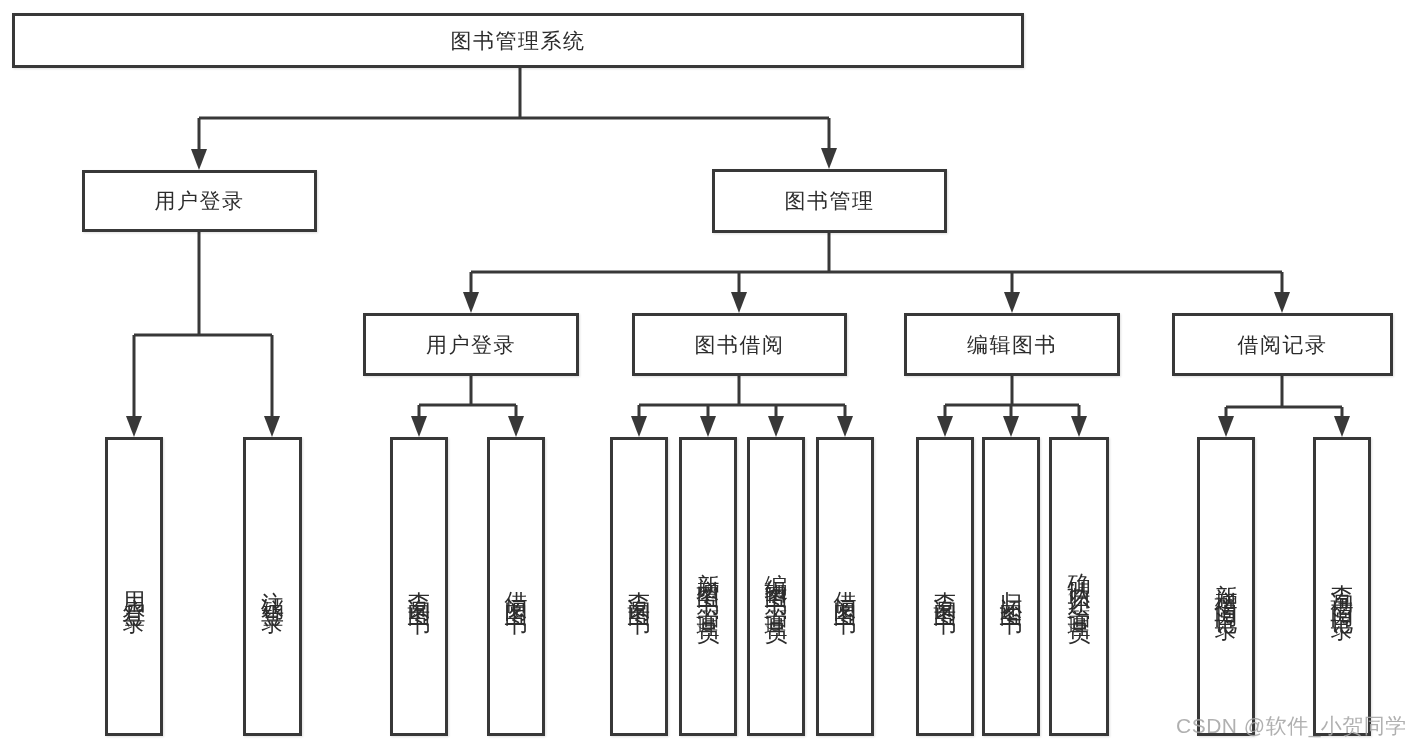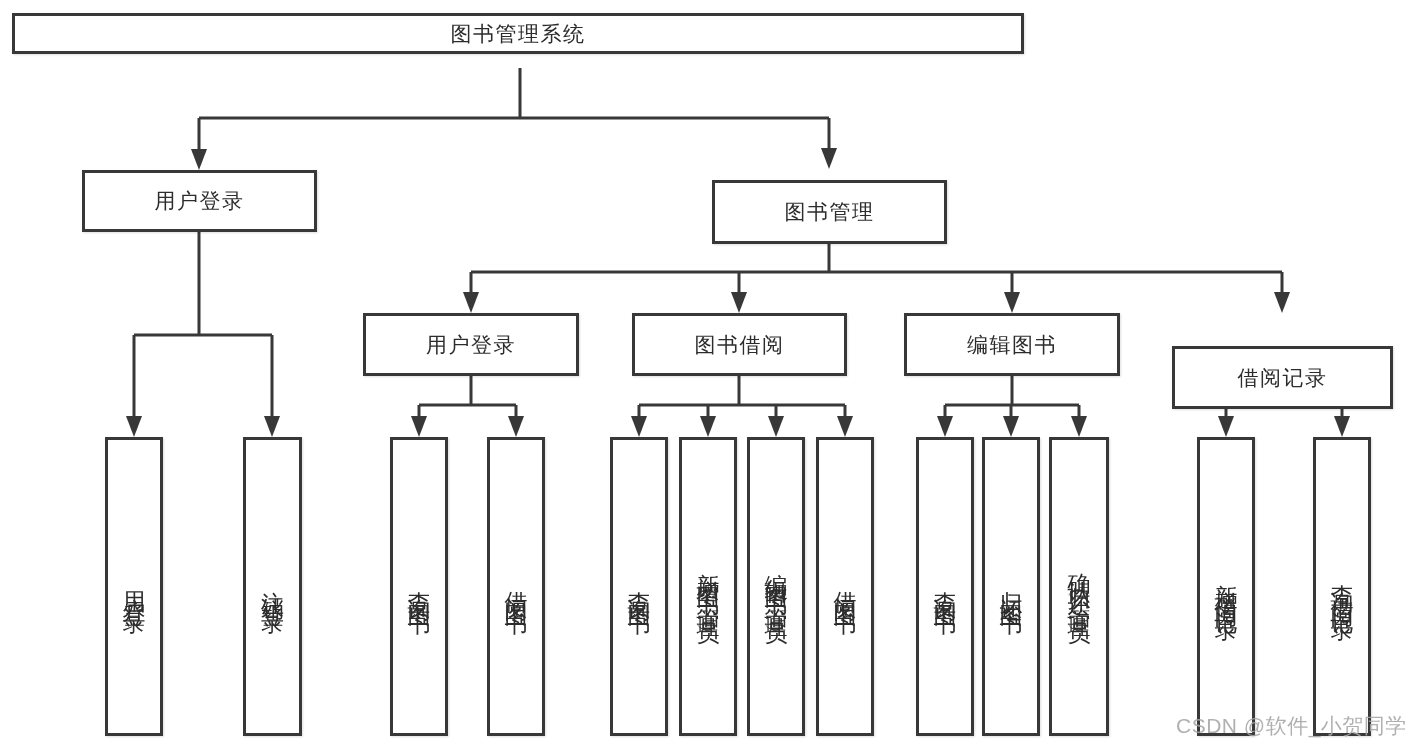--- a/index.html
+++ b/index.html
@@ -104,41 +104,41 @@
       <polygon points="1003,416 1019,416 1011,437"></polygon>
       <polygon points="1071,416 1087,416 1079,437"></polygon>
     </g>
     <g>
       <path d="M1282 375 V407 M1226 407 H1342 M1226 407 V416 M1342 407 V416"></path>
       <polygon points="1218,416 1234,416 1226,437"></polygon>
       <polygon points="1334,416 1350,416 1342,437"></polygon>
     </g>
   </svg>
 
-  <div class="hbox" style="left:12px; top:13px; width:1012px; height:41px;">
+  <div class="hbox" style="left:12px; top:13px; width:1012px; height:55px;">
     <span>图书管理系统</span>
   </div>
 
   <div class="hbox" style="left:82px; top:170px; width:235px; height:62px;">
     <span>用户登录</span>
   </div>
-  <div class="hbox" style="left:712px; top:180px; width:235px; height:64px;">
+  <div class="hbox" style="left:712px; top:169px; width:235px; height:64px;">
     <span>图书管理</span>
   </div>
 
   <div class="hbox" style="left:363px; top:313px; width:216px; height:63px;">
     <span>用户登录</span>
   </div>
   <div class="hbox" style="left:632px; top:313px; width:215px; height:63px;text-align:right;">
     <span>图书借阅</span>
   </div>
   <div class="hbox" style="left:904px; top:313px; width:216px; height:63px;">
     <span>编辑图书</span>
   </div>
-  <div class="hbox" style="left:1172px; top:313px; width:221px; height:63px;margin-top:33px;">
+  <div class="hbox" style="left:1172px; top:313px; width:221px; height:63px;">
     <span>借阅记录</span>
   </div>
 
   <div class="vbox" style="left:105px;">
     <span class="vtext">用户登录</span>
   </div>
   <div class="vbox" style="left:243px; width:59px;">
     <span class="vtext">注销登录</span>
   </div>
 

